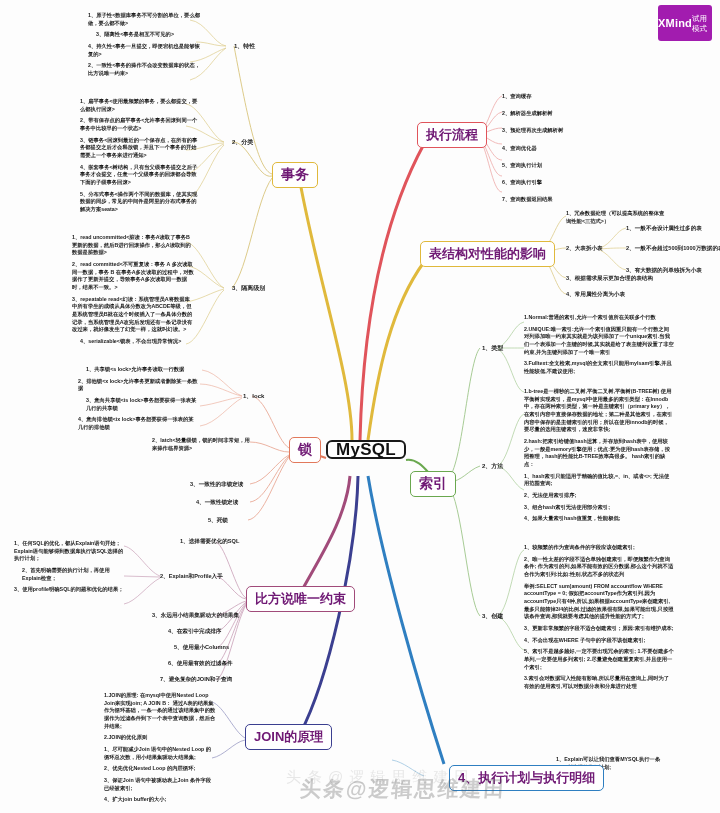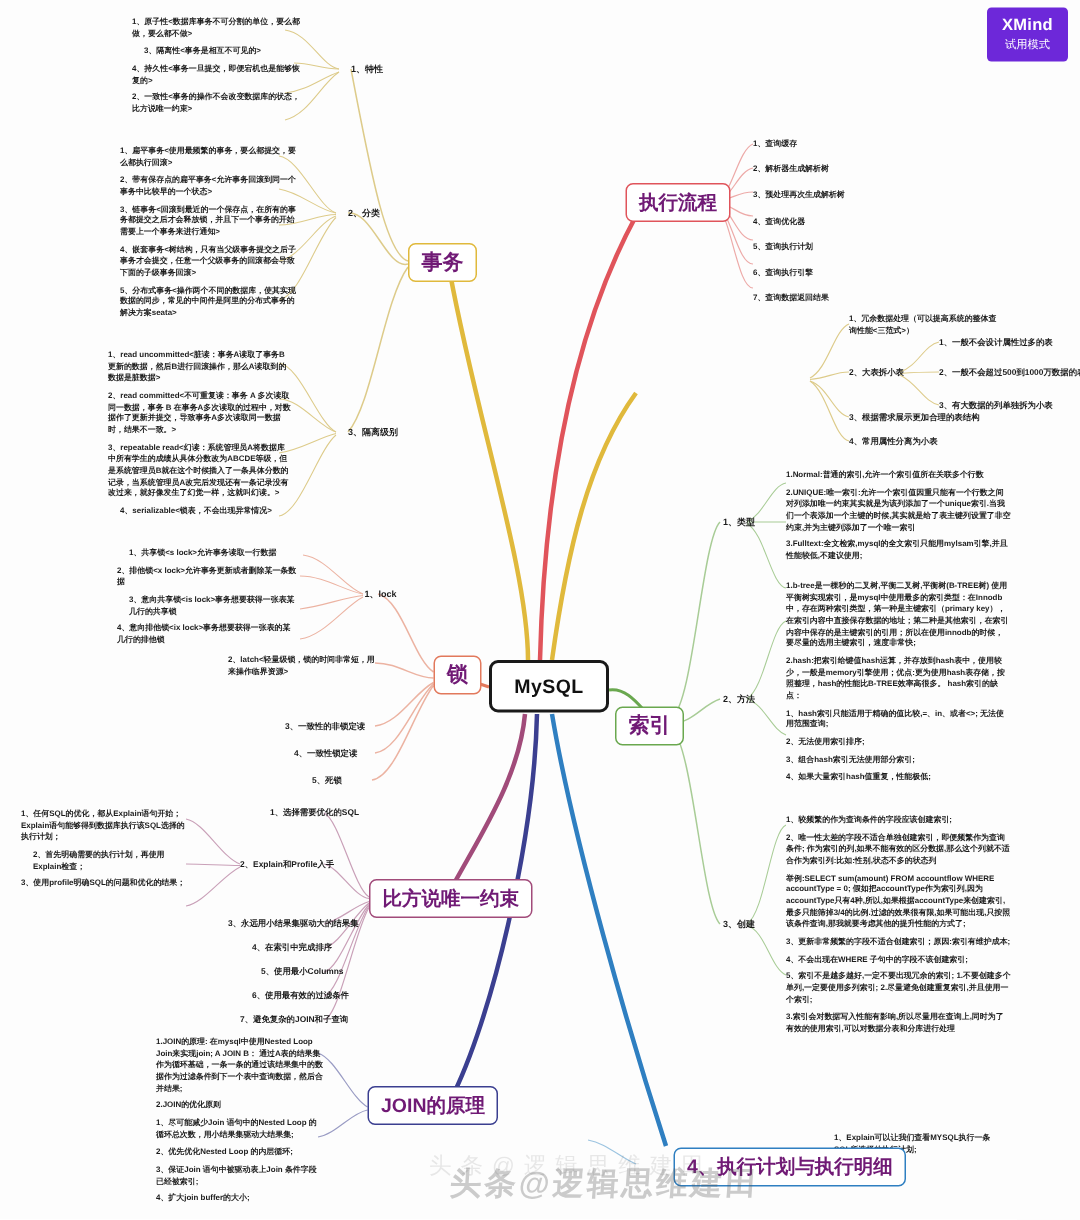--- a/index.html
+++ b/index.html
@@ -17,26 +17,26 @@
   }
   svg.links {
     position: absolute; left: 0; top: 0;
     width: 720px; height: 813px;
     pointer-events: none;
   }
   
   .center-node {
     position: absolute;
     left: 326px; top: 440px;
-    width: 80px; height: 35px;
+    width: 80px; height: 19px;
     border: 2px solid #1a1a1a;
     border-radius: 6px;
     background: #ffffff;
     display: flex; align-items: center; justify-content: center;
-    font-size: 13px; font-weight: bold; color: #111;
+    font-size: 17px; font-weight: bold; color: #111;
     letter-spacing: .3px;
     z-index: 6;
   }
   
   .branch {
     position: absolute;
     border-width: 1.5px; border-style: solid;
     border-radius: 5px;
     background: #ffffff;
     display: flex; align-items: center; justify-content: center;
@@ -82,23 +82,23 @@
     white-space: nowrap;
     z-index: 4;
   }
   .indent { padding-left: 8px; }
 
   
   .xmind-badge {
     position: absolute;
     right: 8px; top: 5px;
     width: 54px; height: 36px;
-    background: #6d28d9;
+    background: #a21caf;
     border-radius: 3px;
-    display: flex; flex-direction: column;
+    display: flex; flex-direction: row;
     align-items: center; justify-content: center;
     z-index: 10;
   }
   .xmind-badge .bn {
     color: #fff; font-size: 11px; font-weight: bold; letter-spacing: .2px;
   }
   .xmind-badge .bt {
     color: #fff; font-size: 7.5px; margin-top: 2px;
   }
   
@@ -212,20 +212,21 @@
     <path d="M245,740 C234,742 224,756 212,758" stroke="#9a9cc4" stroke-width=".8" fill="none"></path>
 
     <path d="M424,776 C414,772 404,762 392,760" stroke="#9cc4e0" stroke-width=".8" fill="none"></path>
   </svg>
 
   <div class="center-node">MySQL</div>
 
   <div class="branch b-shiwu">事务</div>
   <div class="branch b-suo">锁</div>
   <div class="branch b-zhixing">执行流程</div>
+  <div class="branch b-biao">表结构对性能的影响</div>
   <div class="branch b-suoyin">索引</div>
   <div class="branch b-sql">比方说唯一约束</div>
   <div class="branch b-join">JOIN的原理</div>
   <div class="branch b-plan">4、执行计划与执行明细</div>
 
   <div class="lbl" style="left:234px; top:42px;">1、特性</div>
   <div class="txt" style="left:88px; top:12px; width:112px;">
     <p>1、原子性&lt;数据库事务不可分割的单位，要么都做，要么都不做&gt;</p>
     <p class="indent">3、隔离性&lt;事务是相互不可见的&gt;</p>
     <p>4、持久性&lt;事务一旦提交，即便宕机也是能够恢复的&gt;</p>

